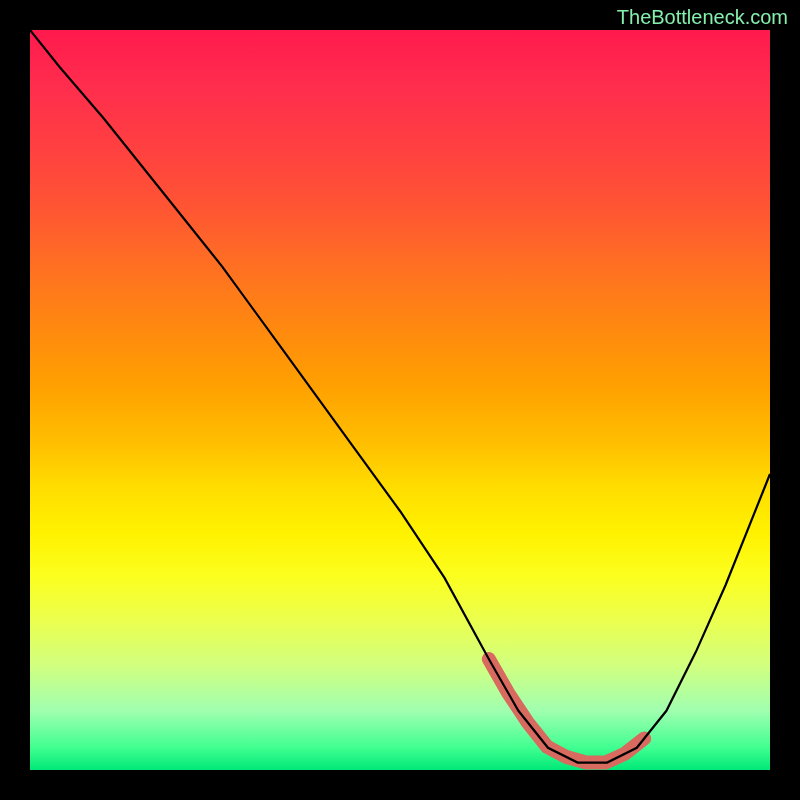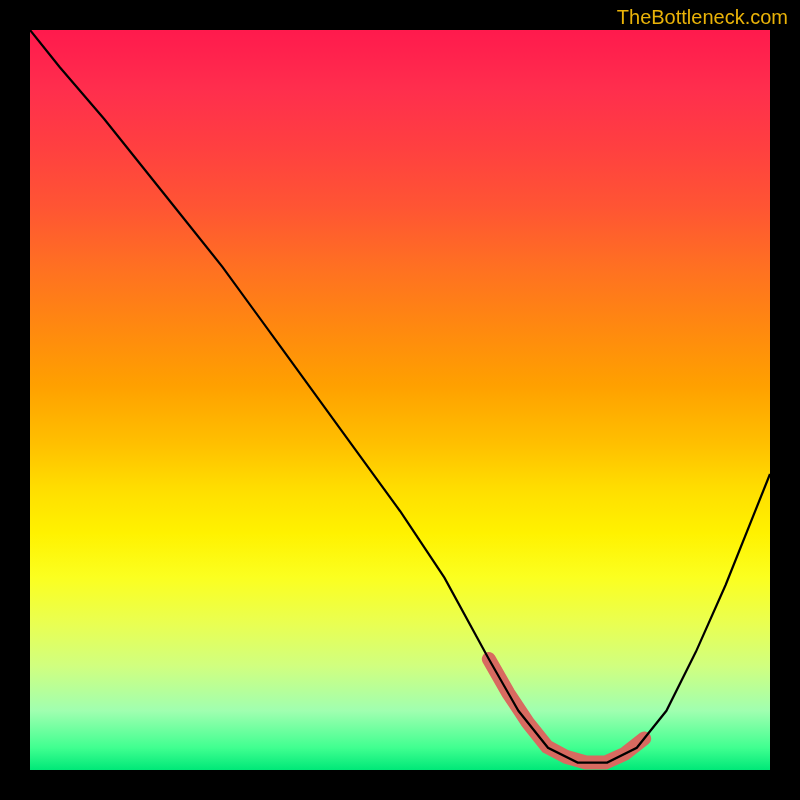--- a/index.html
+++ b/index.html
@@ -8,21 +8,21 @@
     height: 800px;
     background: #000;
     position: relative;
     overflow: hidden;
     font-family: Arial, sans-serif;
   }
   .watermark {
     position: absolute;
     top: 6px;
     right: 12px;
-    color: #eab308;
+    color: #86efac;
     font-size: 20px;
     font-weight: 500;
     z-index: 10;
   }
   .plot-area {
     position: absolute;
     left: 30px;
     top: 30px;
     width: 740px;
     height: 740px;

